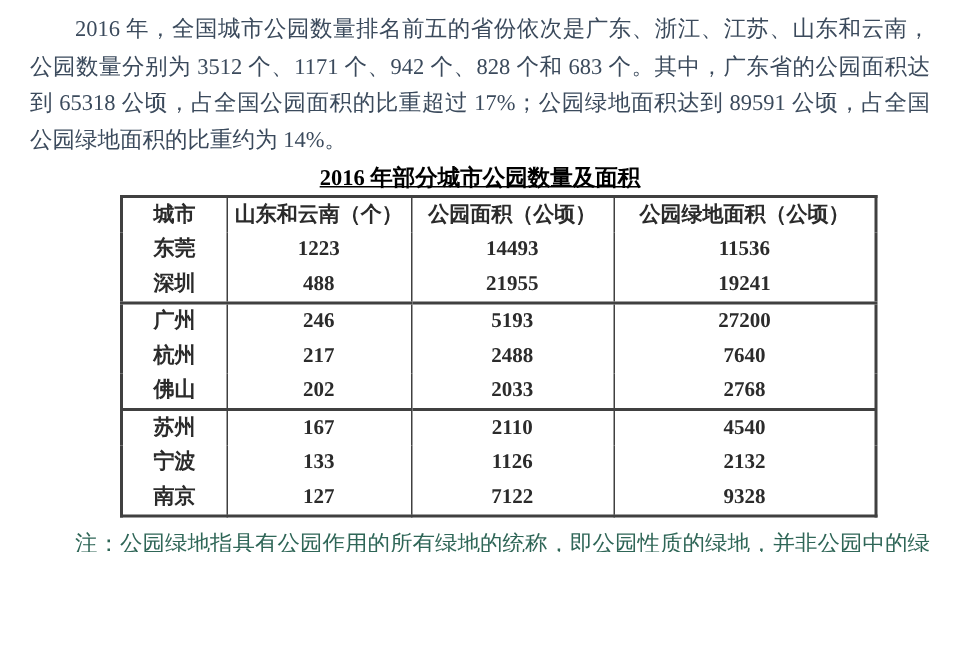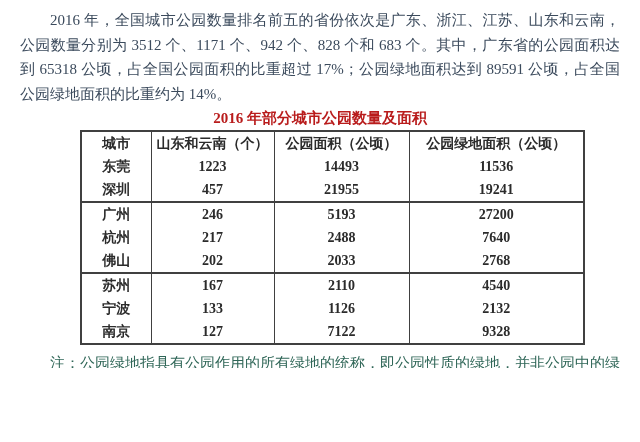--- a/index.html
+++ b/index.html
@@ -26,21 +26,22 @@
     line-height: 24.5px;
     text-align: justify;
     text-indent: 2em;
     color: #3b4a5c;
   }
   .table-title {
     margin: 3px 0 2px 0;
     font-size: 15px;
     font-weight: 600;
     text-align: center;
-    color: #b91c1c;
+    color: #000000;
+    text-decoration: underline;
   }
   table.parks-table {
     margin-left: 80px;
     border-collapse: collapse;
     table-layout: fixed;
     border: 2px solid #404040;
     color: #2b2b2b;
     font-size: 14px;
   }
   table.parks-table th,
@@ -94,21 +95,21 @@
     </thead>
     <tbody>
         <tr>
           <td>东莞</td>
           <td>1223</td>
           <td>14493</td>
           <td>11536</td>
         </tr>
         <tr>
           <td>深圳</td>
-          <td>457</td>
+          <td>488</td>
           <td>21955</td>
           <td>19241</td>
         </tr>
         <tr class="group-start">
           <td>广州</td>
           <td>246</td>
           <td>5193</td>
           <td>27200</td>
         </tr>
         <tr>

